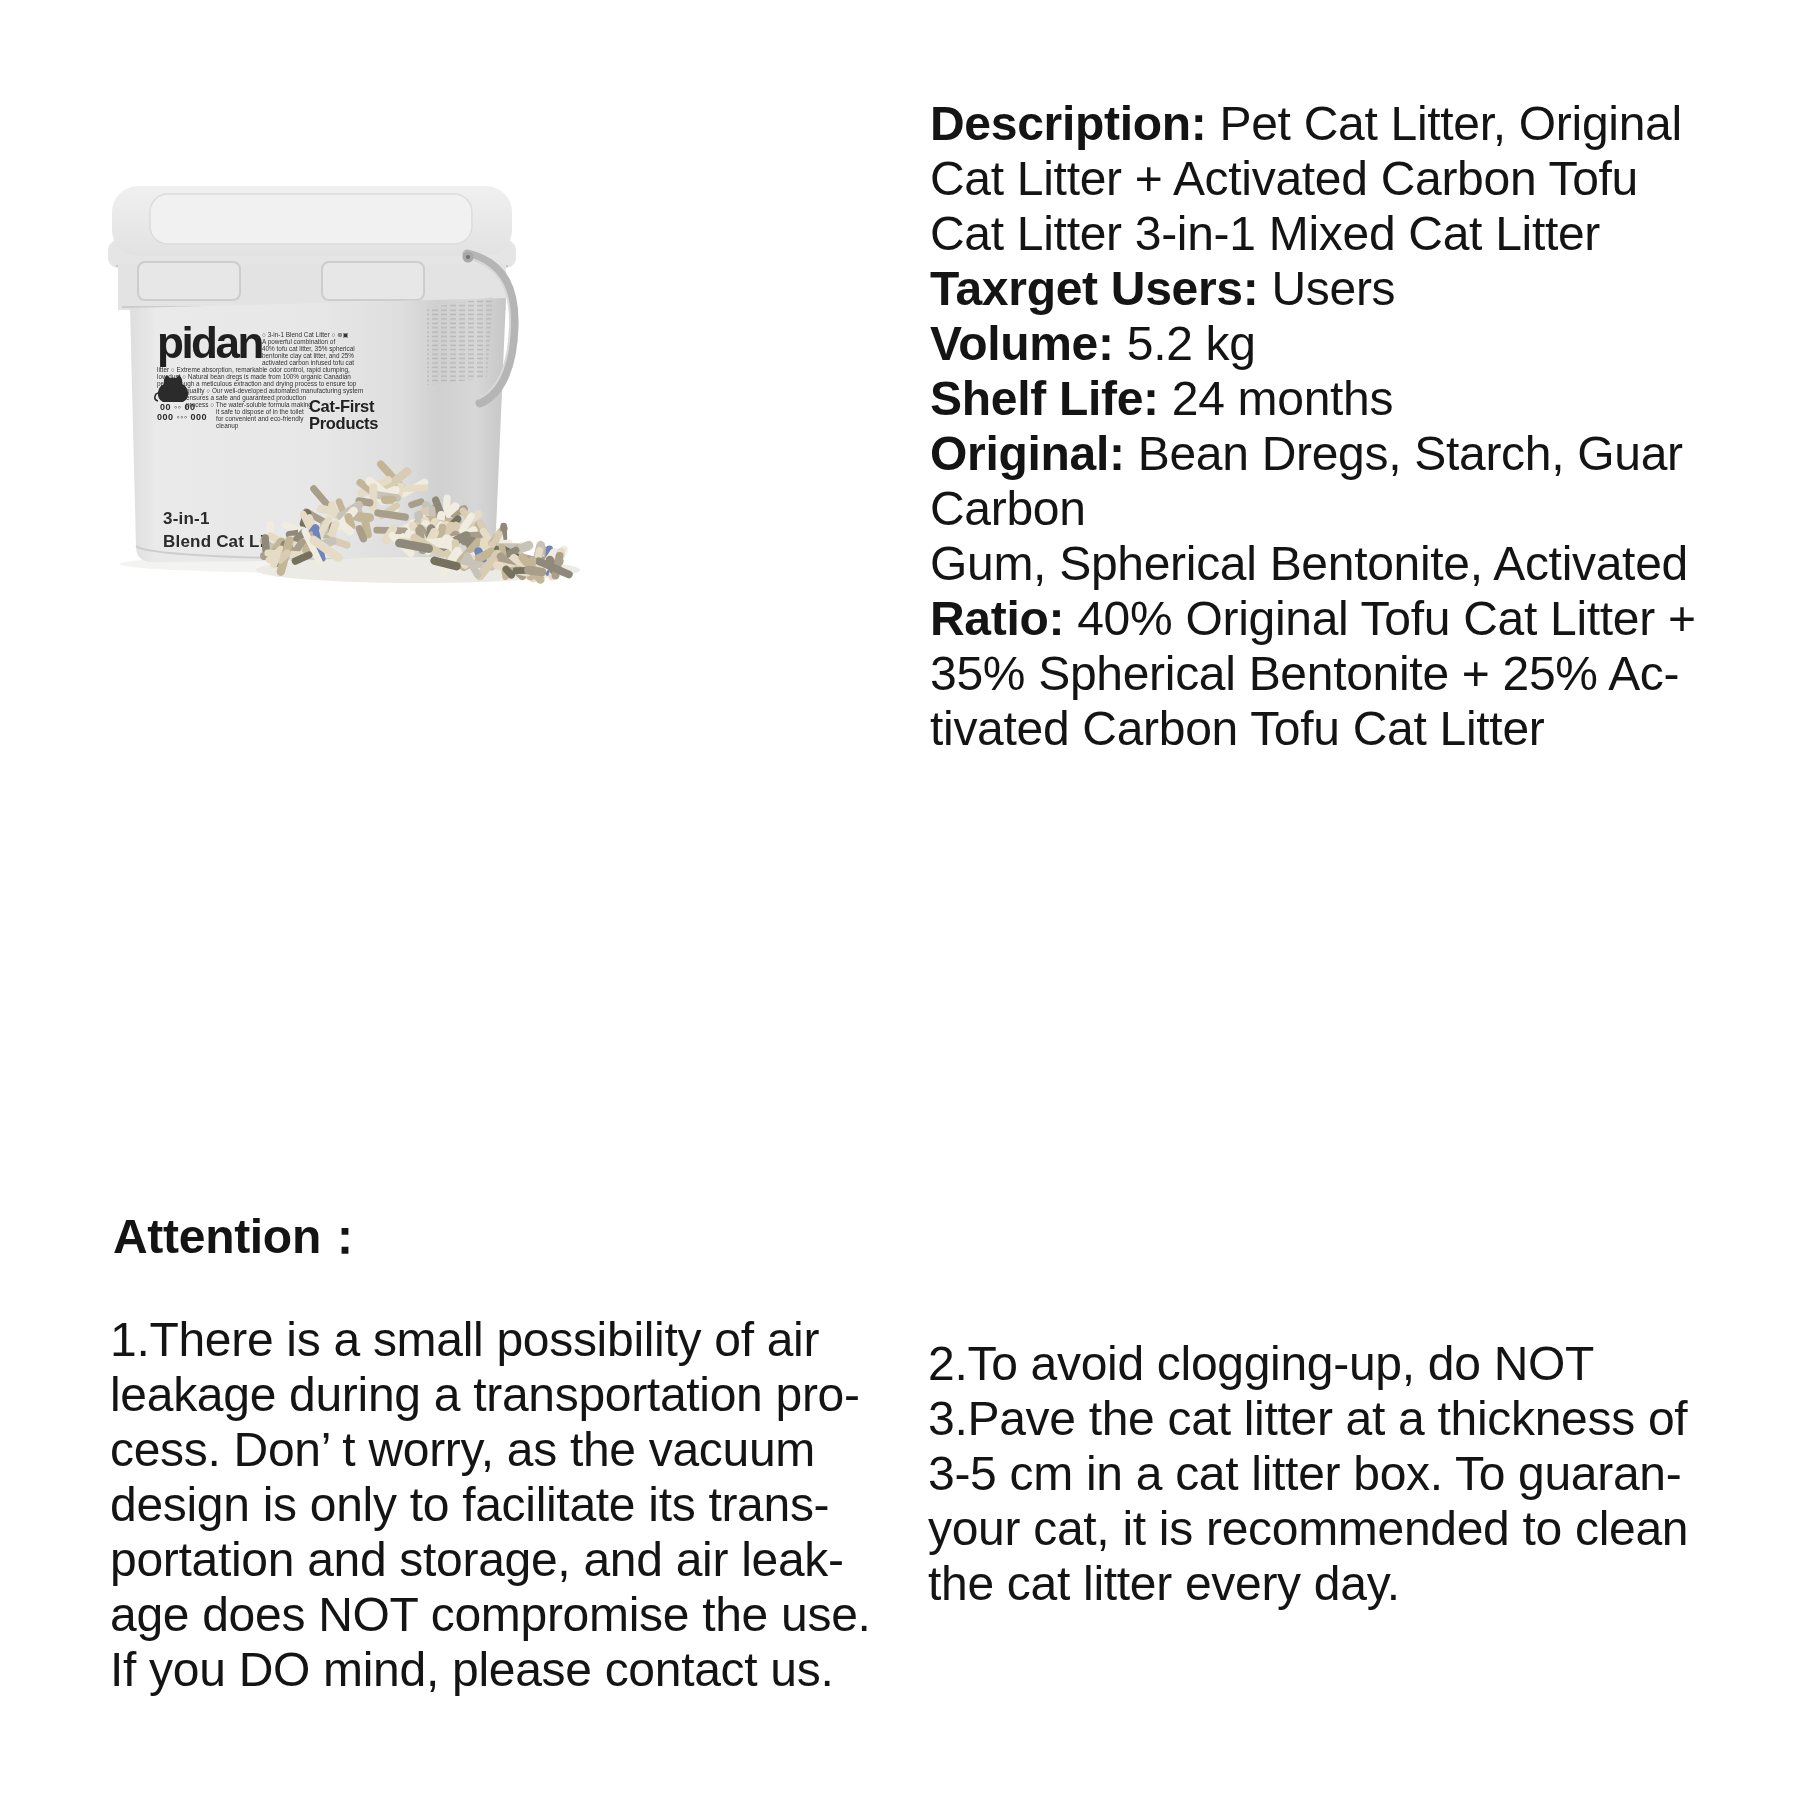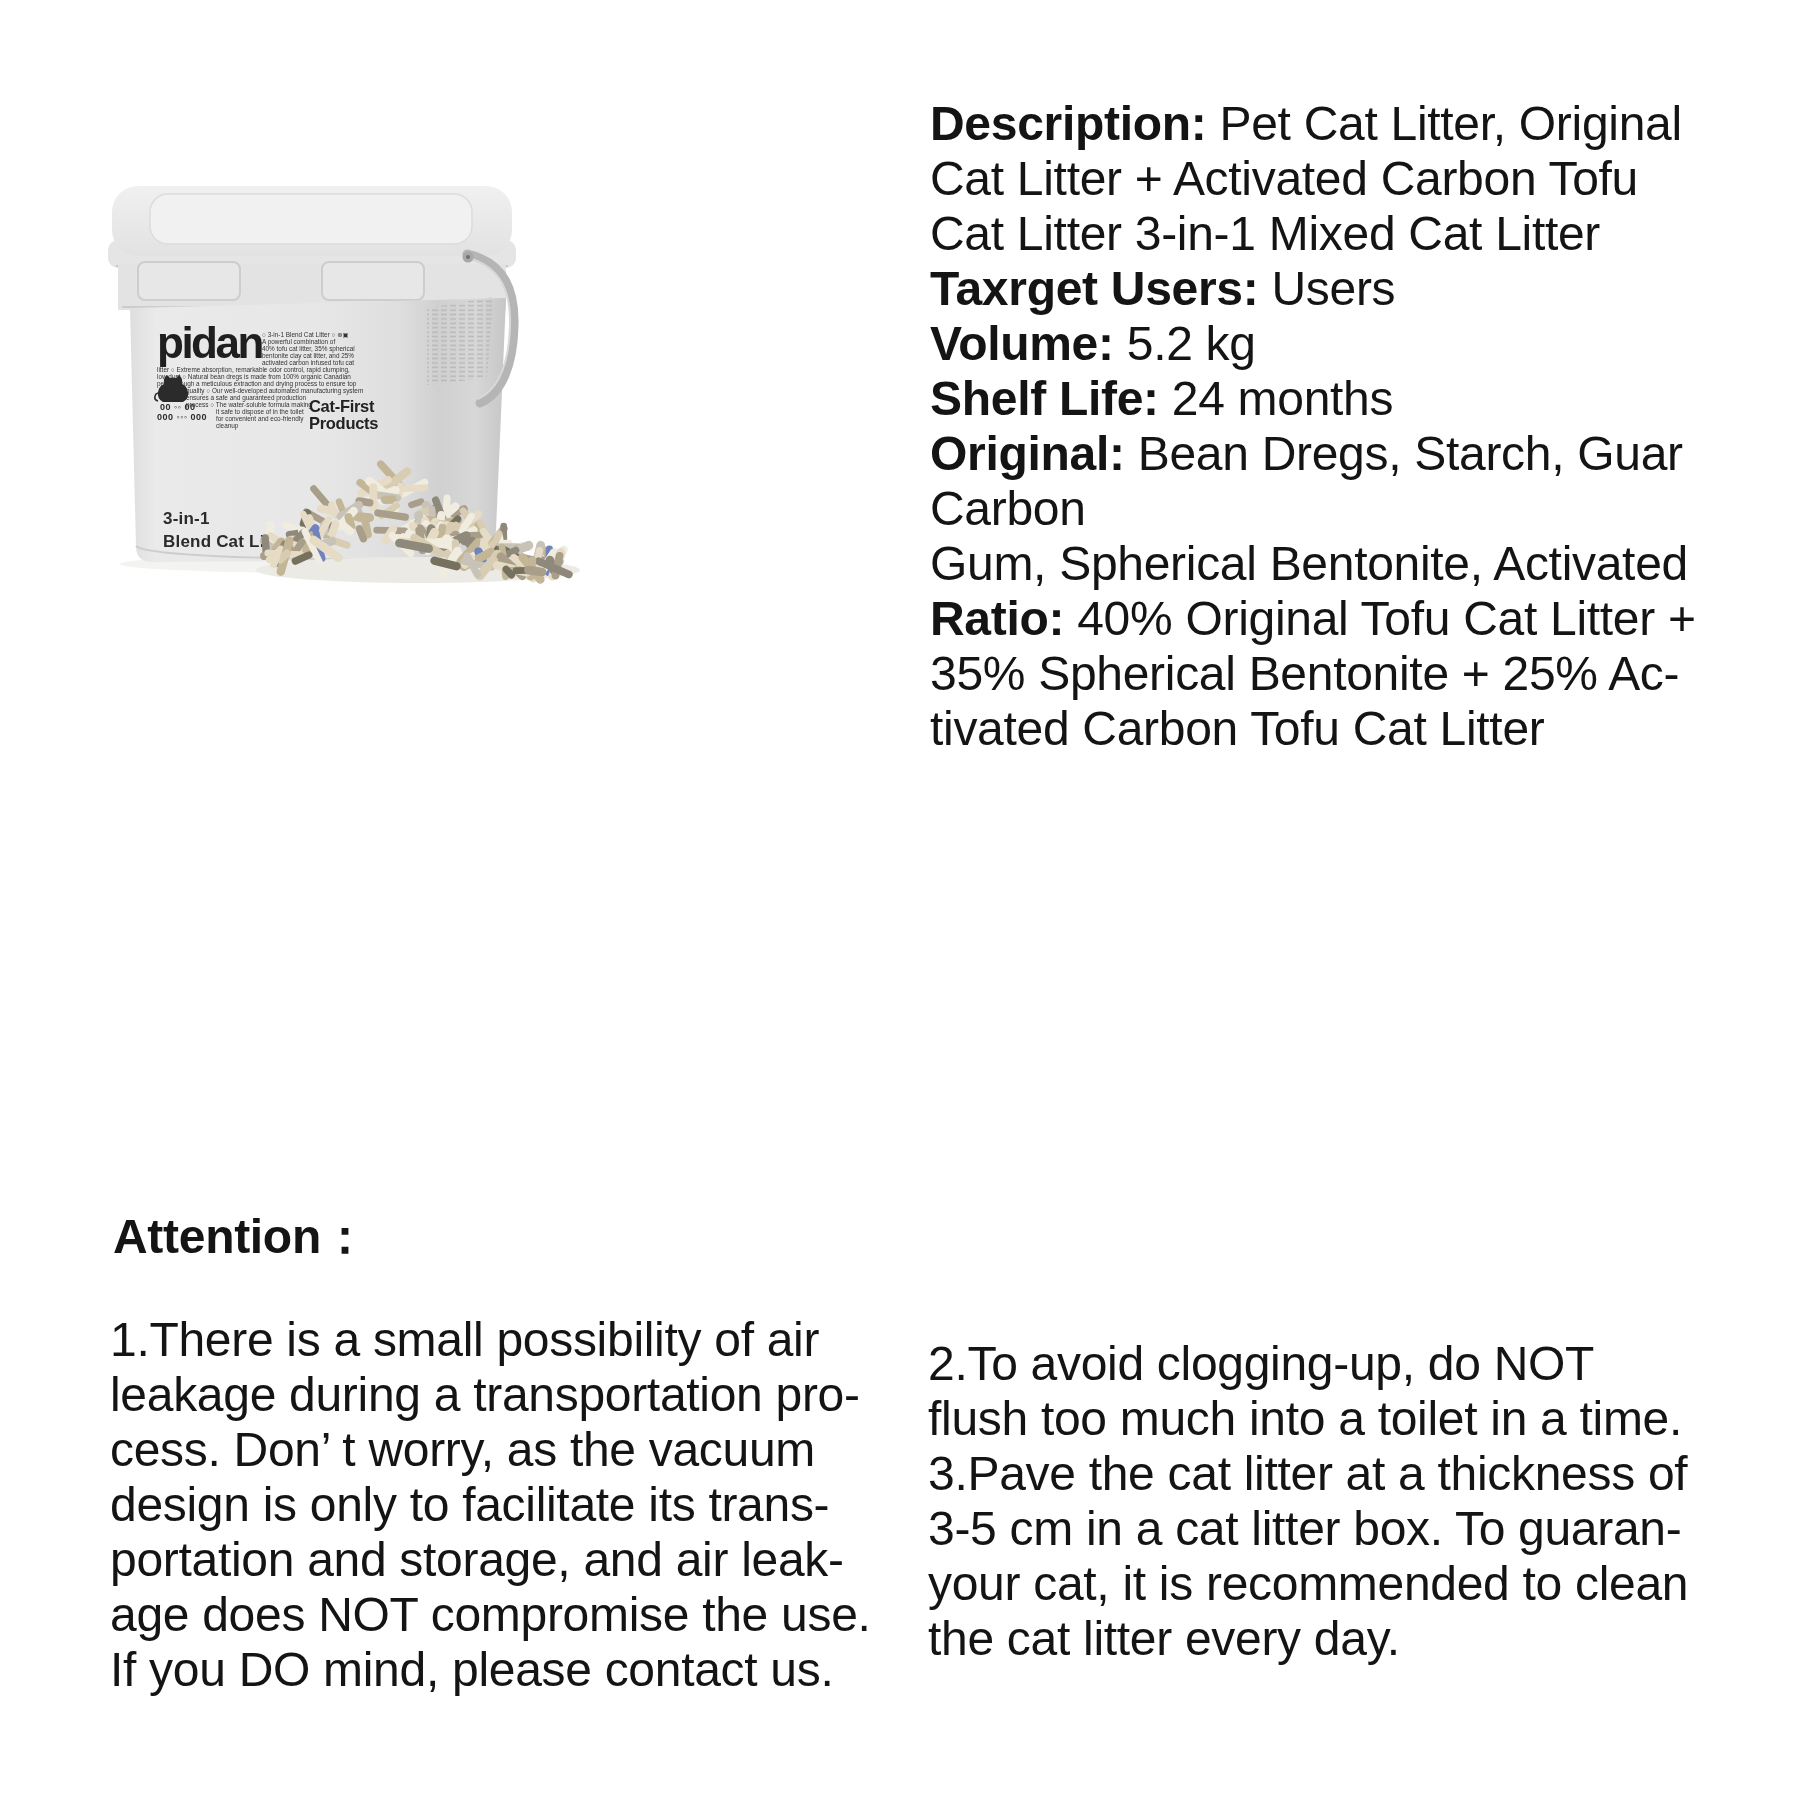--- a/index.html
+++ b/index.html
@@ -341,18 +341,17 @@
     <div class="pline">leakage during a transportation pro-</div>
     <div class="pline">cess. Don’ t worry, as the vacuum</div>
     <div class="pline">design is only to facilitate its trans-</div>
     <div class="pline">portation and storage, and air leak-</div>
     <div class="pline">age does NOT compromise the use.</div>
     <div class="pline">If you DO mind, please contact us.</div>
   </div>
 
 <div id="attn-col2" class="abs attn-col">
     <div class="pline">2.To avoid clogging-up, do NOT</div>
-    <div class="pline">flush too much into a toilet in a time.</div>
     <div class="pline">3.Pave the cat litter at a thickness of</div>
     <div class="pline">3-5 cm in a cat litter box. To guaran-</div>
     <div class="pline">your cat, it is recommended to clean</div>
     <div class="pline">the cat litter every day.</div>
   </div>
 
 </body></html>

